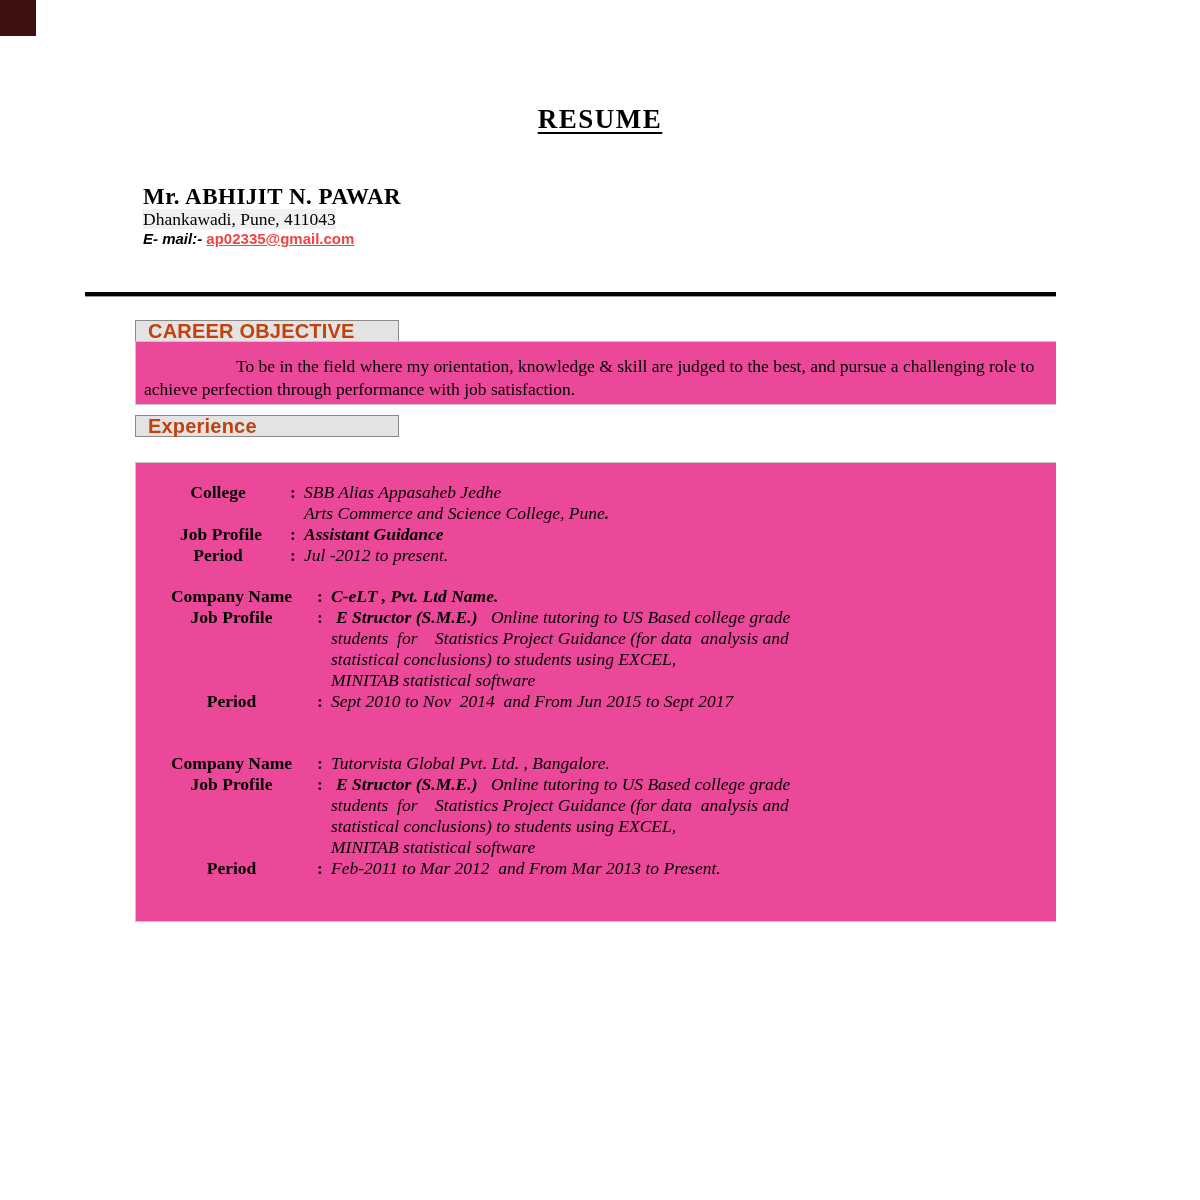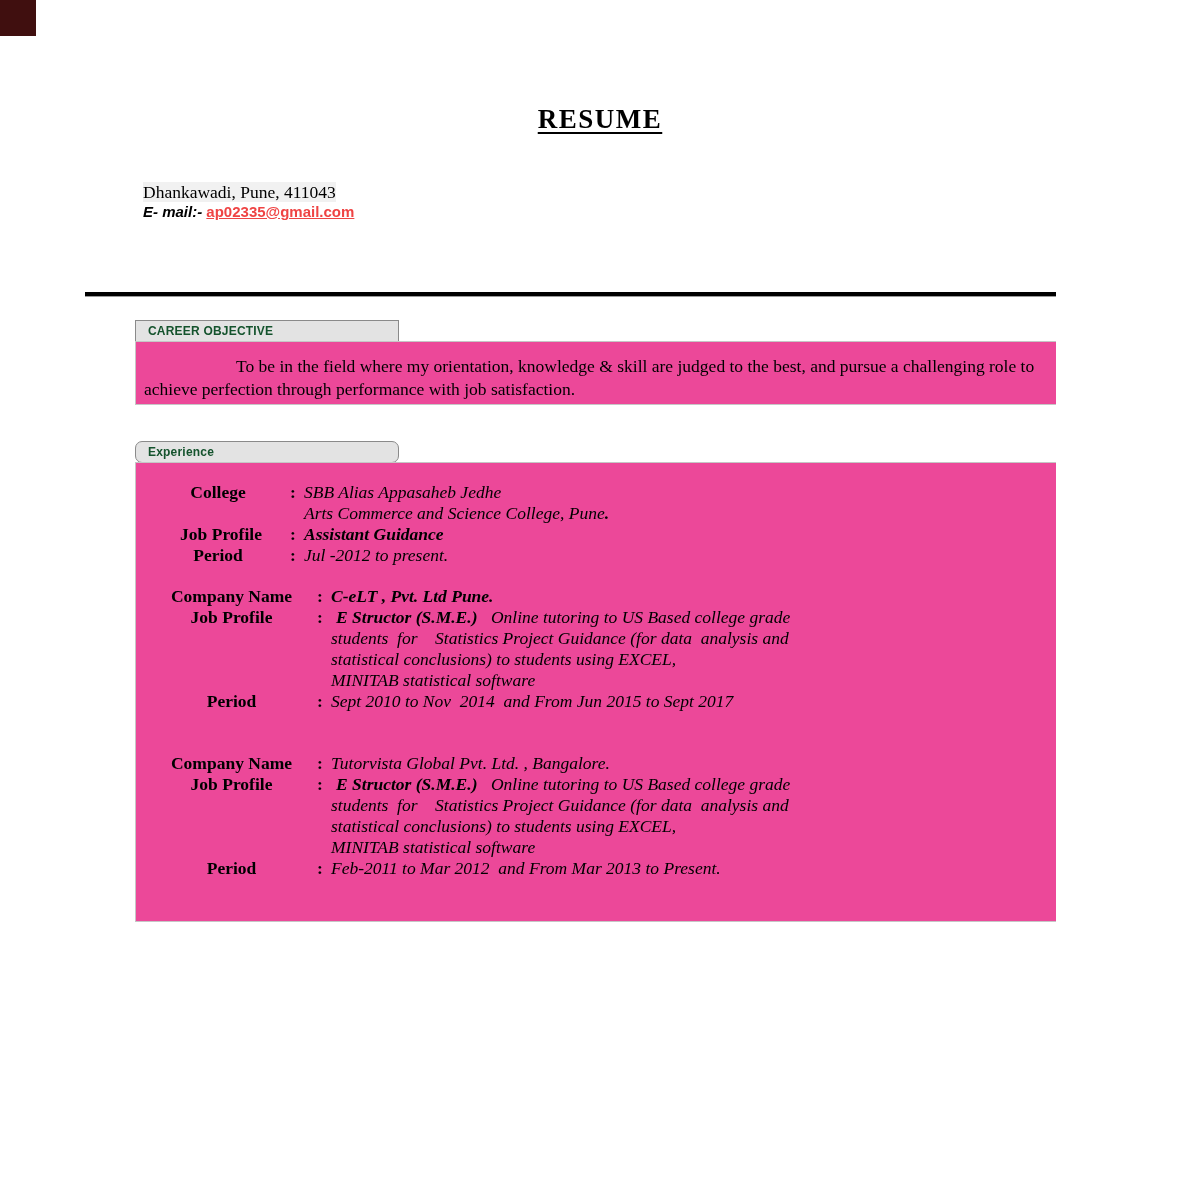--- a/index.html
+++ b/index.html
@@ -28,25 +28,25 @@
   .email-link { color:#ef4444; text-decoration:underline; font-weight:bold; }
 
   .heavy-rule {
     position:absolute; left:85px; top:292px; width:1026px; height:4px;
     background:#000; border-bottom:1px solid #9a9a9a;
   }
 
   .section-tab {
     position:absolute; left:135px; width:264px; height:22px; box-sizing:border-box;
     background:#e3e3e3; border:1px solid #8a8a8a;
-    font-family:"Liberation Sans", sans-serif; font-weight:bold; font-size:12px;
-    line-height:20px; padding-left:12px; letter-spacing:0.2px; color:#14532d;
+    font-family:"Liberation Sans", sans-serif; font-weight:bold; font-size:20px;
+    line-height:20px; padding-left:12px; letter-spacing:0.2px; color:#c2410c;
   }
   #tab-objective { top:320px; }
-  #tab-experience { top:441px;border-radius:7px; }
+  #tab-experience { top:415px; }
 
   .section-panel {
     position:absolute; left:135px; width:933px; box-sizing:border-box;
     border:1px solid #c6c6c6; background:#ec4899;
   }
   #panel-objective { top:341px; height:64px; }
   #panel-experience { top:462px; height:460px; }
 
   .objective-text {
     margin:0; padding:13px 16px 0 8px;
@@ -72,20 +72,21 @@
 
 <div class="page">
 
   <div class="corner-marker"></div>
 
   <div class="doc-title">
     <span>RESUME</span>
   </div>
 
   <div class="header-block">
+    <div class="person-name">Mr. ABHIJIT N. PAWAR</div>
     <div class="addr-line">
       <span>Dhankawadi, Pune, 411043</span>
     </div>
     <div class="email-row">
       <span class="val">E- mail:- </span><a href="#" class="email-link">ap02335@gmail.com</a>
     </div>
   </div>
 
   <div class="heavy-rule"></div>
 
@@ -121,21 +122,21 @@
           <span class="lbl">Period</span>
           <span class="colon">:</span>
           <span class="val">Jul -2012 to present.</span>
         </div>
       </div>
 
       <div class="b23 block-gap1">
         <div class="row">
           <span class="lbl">Company Name</span>
           <span class="colon">:</span>
-          <span class="val bold">C-eLT , Pvt. Ltd Pune.</span>
+          <span class="val bold">C-eLT , Pvt. Ltd Name.</span>
         </div>
         <div class="row">
           <span class="lbl">Job Profile</span>
           <span class="colon">:</span>
           <span class="val bold jt">E Structor (S.M.E.)</span>
             <span class="val jd1"> Online tutoring to US Based college grade</span>
         </div>
         <div class="row">
           <span class="lbl"></span>
             <span class="colon"></span>

